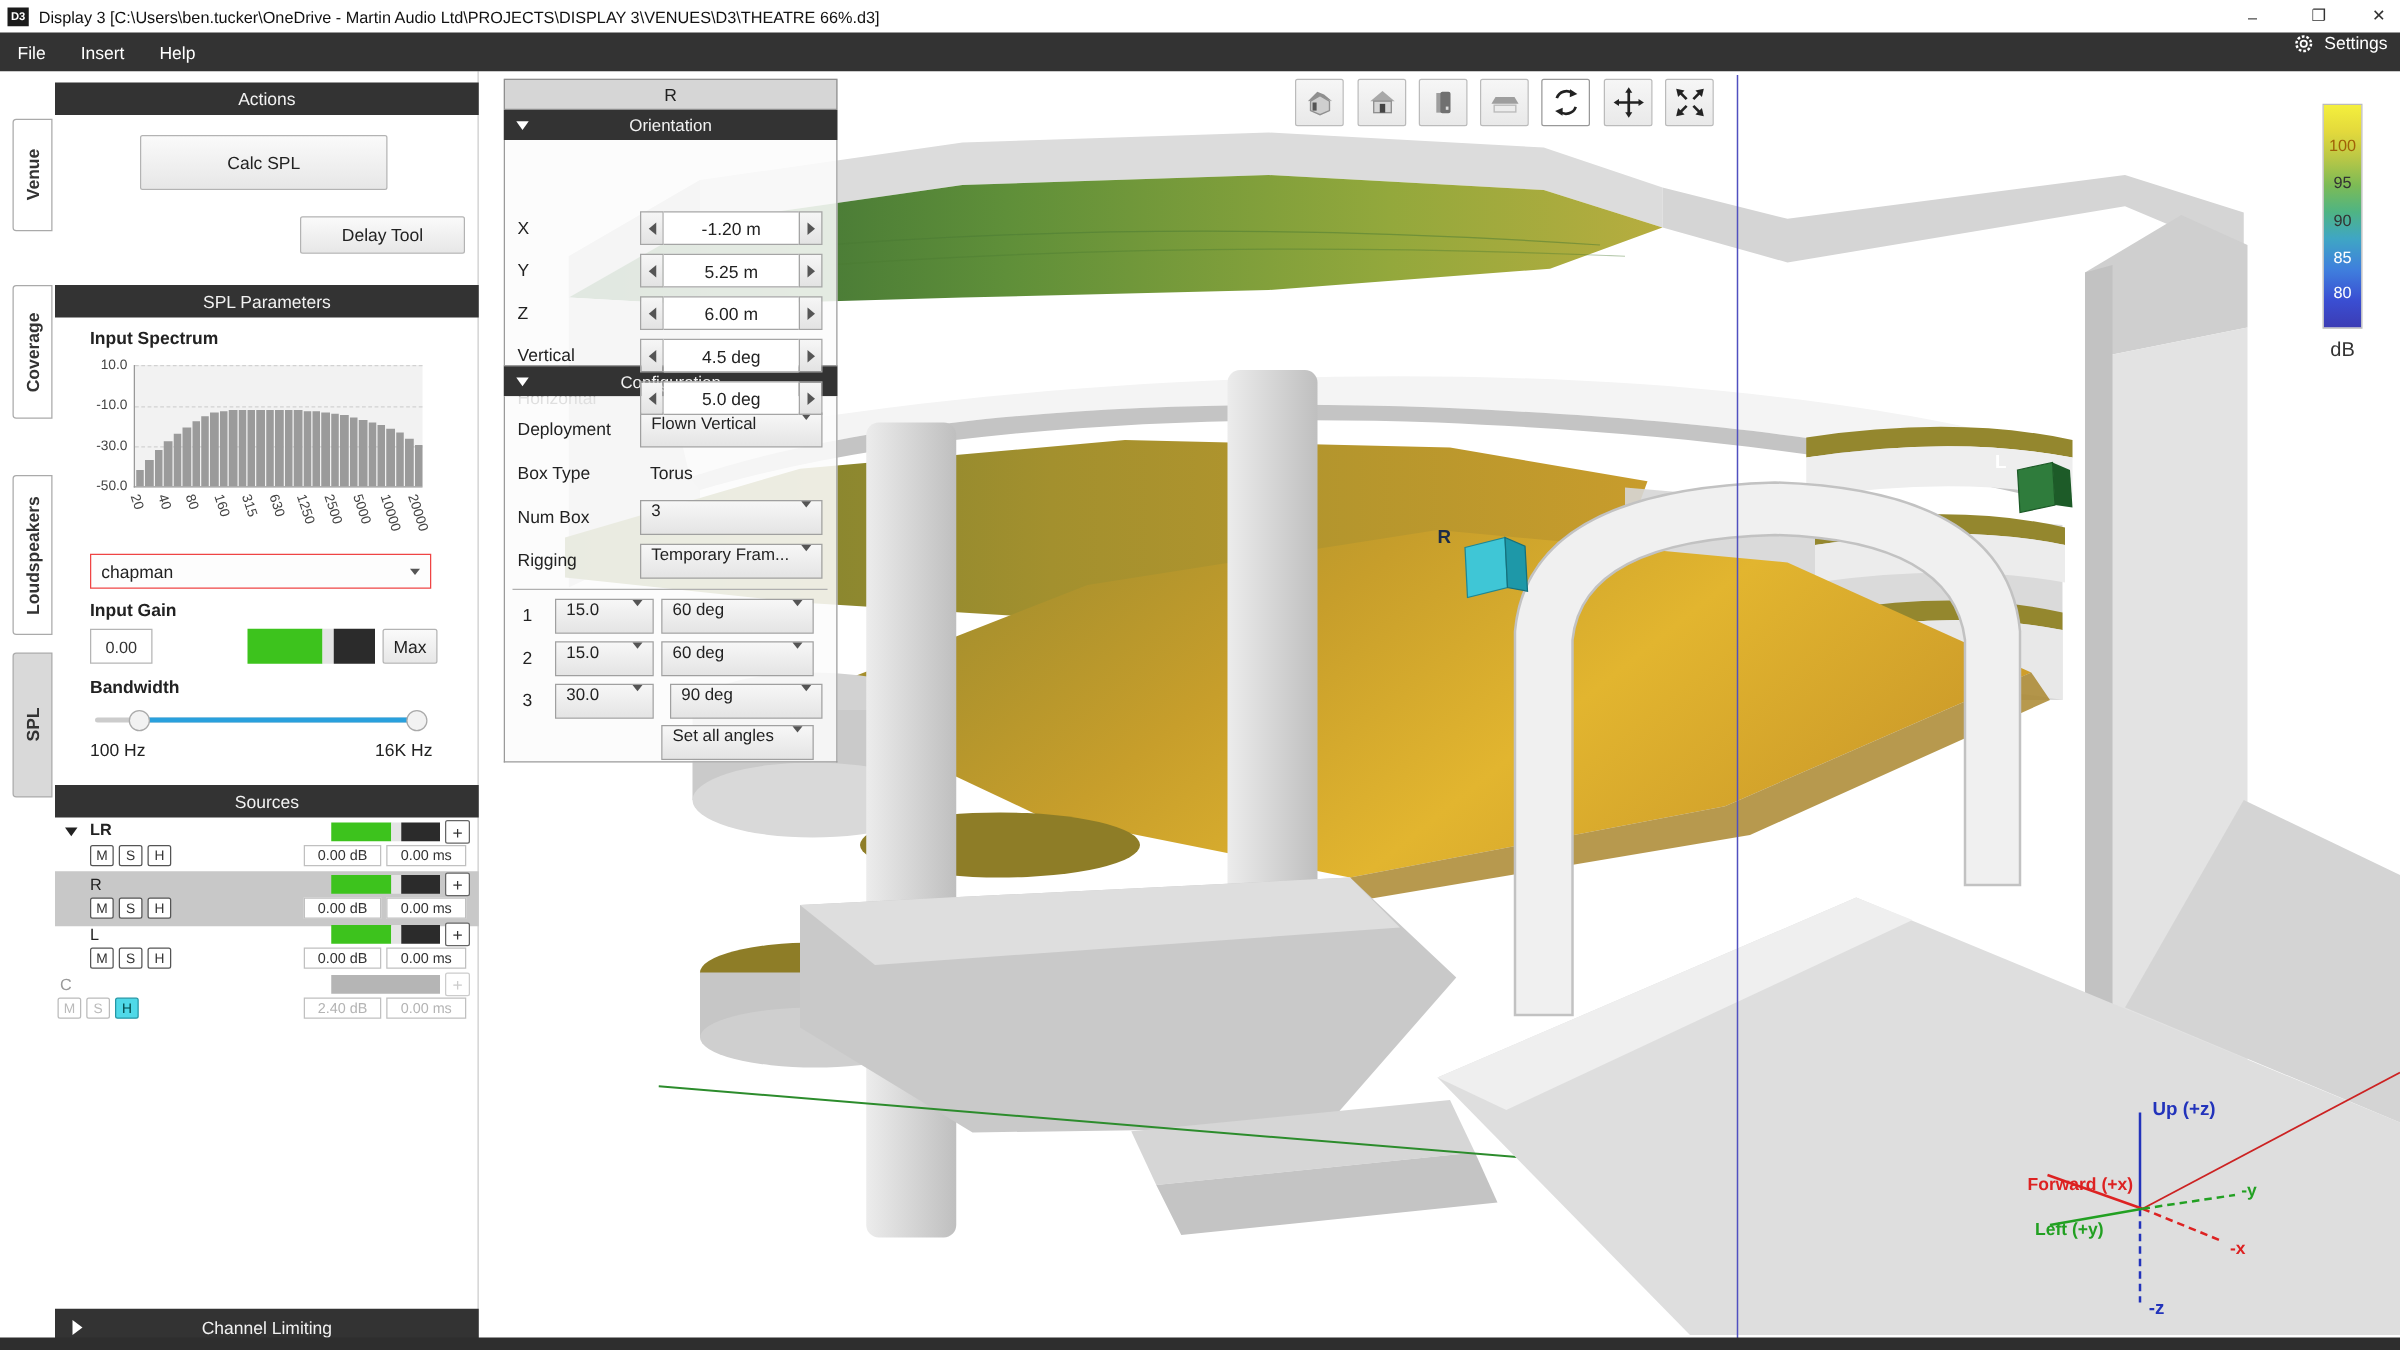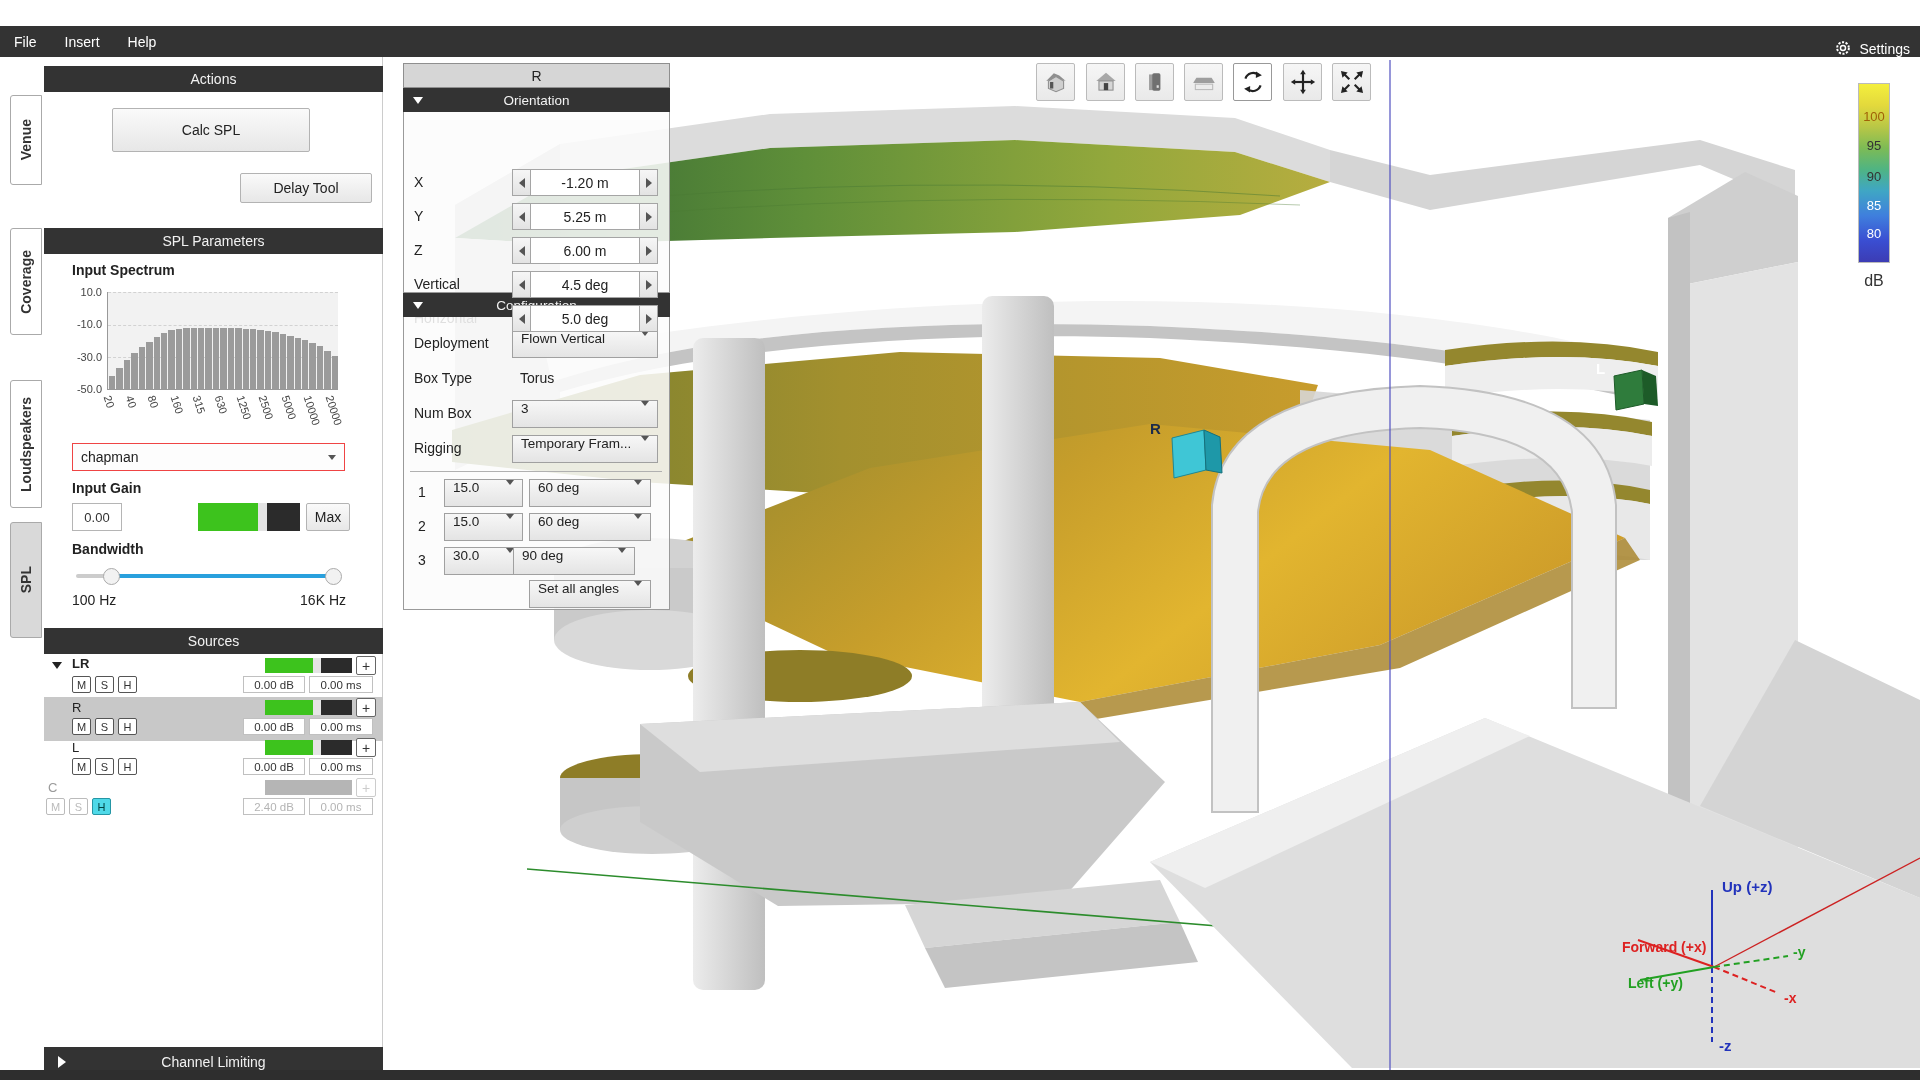--- a/index.html
+++ b/index.html
@@ -13,21 +13,21 @@
     display:flex; align-items:center; font-size:13px; z-index:30; }
   .app-badge { width:17px; height:15px; background:#1b1b1b; color:#fff; font-size:9px; font-weight:bold;
     display:flex; align-items:center; justify-content:center; margin:0 8px 0 6px; }
   .win-btn { position:absolute; top:0; height:26px; width:34px; display:flex; align-items:center;
     justify-content:center; font-size:13px; color:#333; cursor:default; }
 
   
   .menubar { left:0; top:26px; width:1920px; height:31px; background:#333; color:#fff;
     display:flex; align-items:center; font-size:14px; z-index:30; }
   .menu-item { padding:0 14px; height:100%; display:flex; align-items:center; }
-  .settings { position:absolute; right:10px; top:0; height:100%; display:flex; gap:7px; align-items:flex-end; font-size:14px; }
+  .settings { position:absolute; right:10px; top:0; height:100%; display:flex; gap:7px; align-items:flex-start; font-size:14px; }
 
   
   .scene { left:0; top:26px; width:1920px; height:1054px; z-index:1; }
 
   
   .vtab { position:absolute; left:10px; width:32px; background:#fff; border:1px solid #aaa; border-radius:3px 0 0 3px;
     display:flex; align-items:center; justify-content:center; z-index:20; cursor:pointer; }
   .vtab span { writing-mode:vertical-rl; transform:rotate(180deg); font-weight:bold; font-size:14px; color:#333; }
   .vtab.sel { background:#d9d9d9; }
 
@@ -231,20 +231,27 @@
       <polygon points="1204,430 1220,437 1222,473 1206,470" fill="#1e98a8" stroke="#15707c"></polygon>
       <text x="1150" y="434" fill="#1b2b4a" font-weight="bold" font-size="15">R</text>
     </g>
     <g>
       <polygon points="1614,376 1642,370 1644,404 1616,410" fill="#2f7c3c" stroke="#1d5b28"></polygon>
       <polygon points="1642,370 1656,376 1658,406 1644,404" fill="#1d5b28"></polygon>
       <text x="1596" y="374" fill="#ffffff" font-weight="bold" font-size="15">L</text>
     </g>
   </svg>
 
+  <div class="abs titlebar">
+    <div class="app-badge">D3</div>
+    <span>Display 3 [C:\Users\ben.tucker\OneDrive - Martin Audio Ltd\PROJECTS\DISPLAY 3\VENUES\D3\THEATRE 66%.d3]</span>
+    <div class="win-btn" style="left:1785px;">–</div>
+    <div class="win-btn" style="left:1838px;">❐</div>
+    <div class="win-btn" style="left:1886px;">✕</div>
+  </div>
 
   <div class="abs menubar">
     <div class="menu-item">File</div>
     <div class="menu-item">Insert</div>
     <div class="menu-item">Help</div>
     <div class="settings">
       <svg width="18" height="18" viewBox="0 0 20 20">
         <circle cx="10" cy="10" r="6.5" fill="none" stroke="#fff" stroke-width="2.2" stroke-dasharray="2.4 1.7"></circle>
         <circle cx="10" cy="10" r="2.8" fill="none" stroke="#fff" stroke-width="1.6"></circle>
       </svg>
@@ -519,21 +526,21 @@
       </div>
       <div class="dd" style="left:125px;top:196px;width:122px;">
         <span>60 deg</span>
           <span class="chev"></span>
       </div>
       <div class="row-label" style="left:14px;top:235px;">3</div>
       <div class="dd" style="left:40px;top:230px;width:79px;">
         <span>30.0</span>
           <span class="chev"></span>
       </div>
-      <div class="dd" style="left:109px;top:230px;width:122px;">
+      <div class="dd" style="left:132px;top:230px;width:122px;">
         <span>90 deg</span>
           <span class="chev"></span>
       </div>
       <div class="dd" style="left:125px;top:263px;width:122px;">
         <span>Set all angles</span>
           <span class="chev"></span>
       </div>
     </div>
   </div>
 

